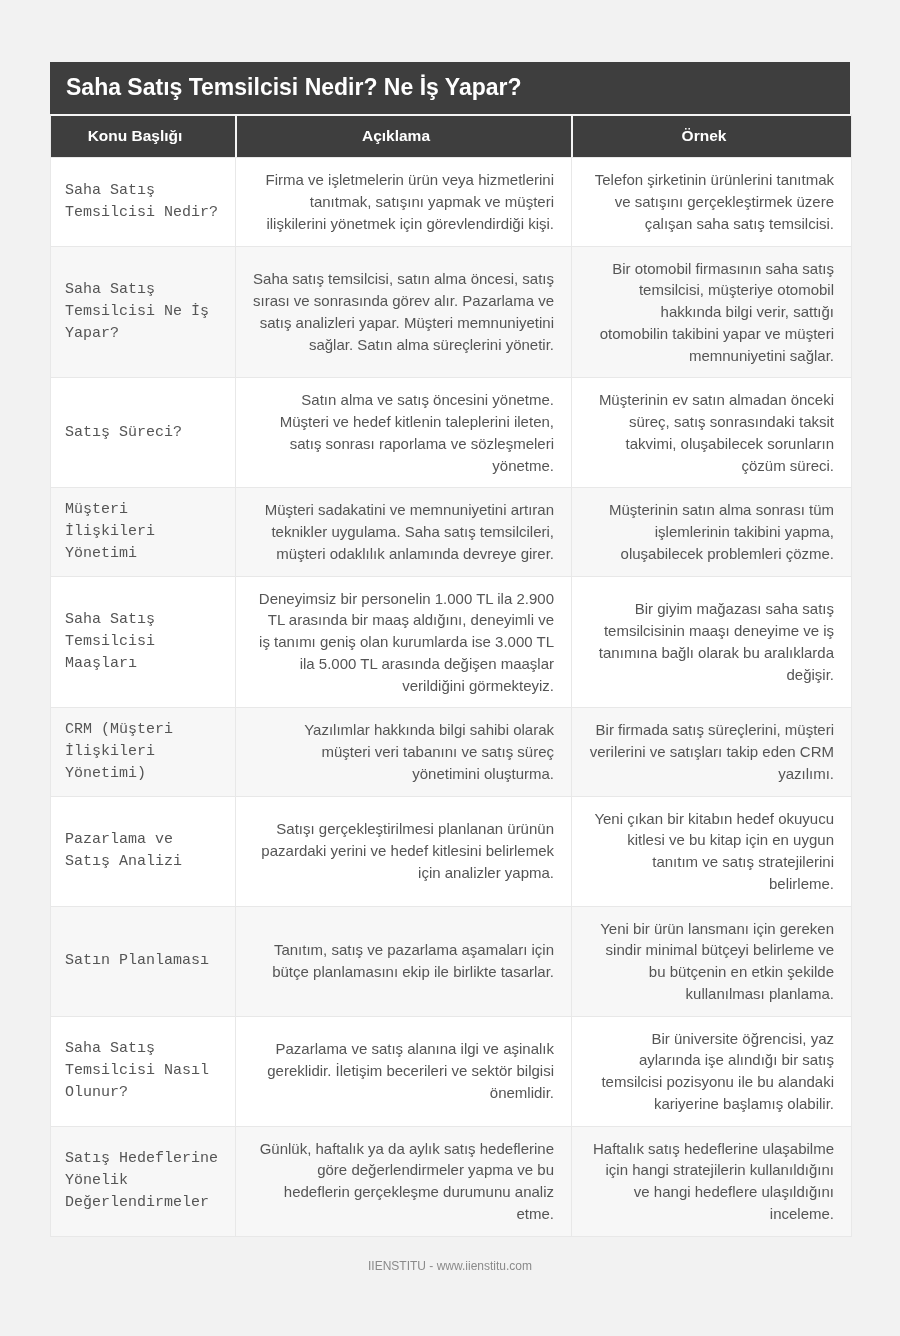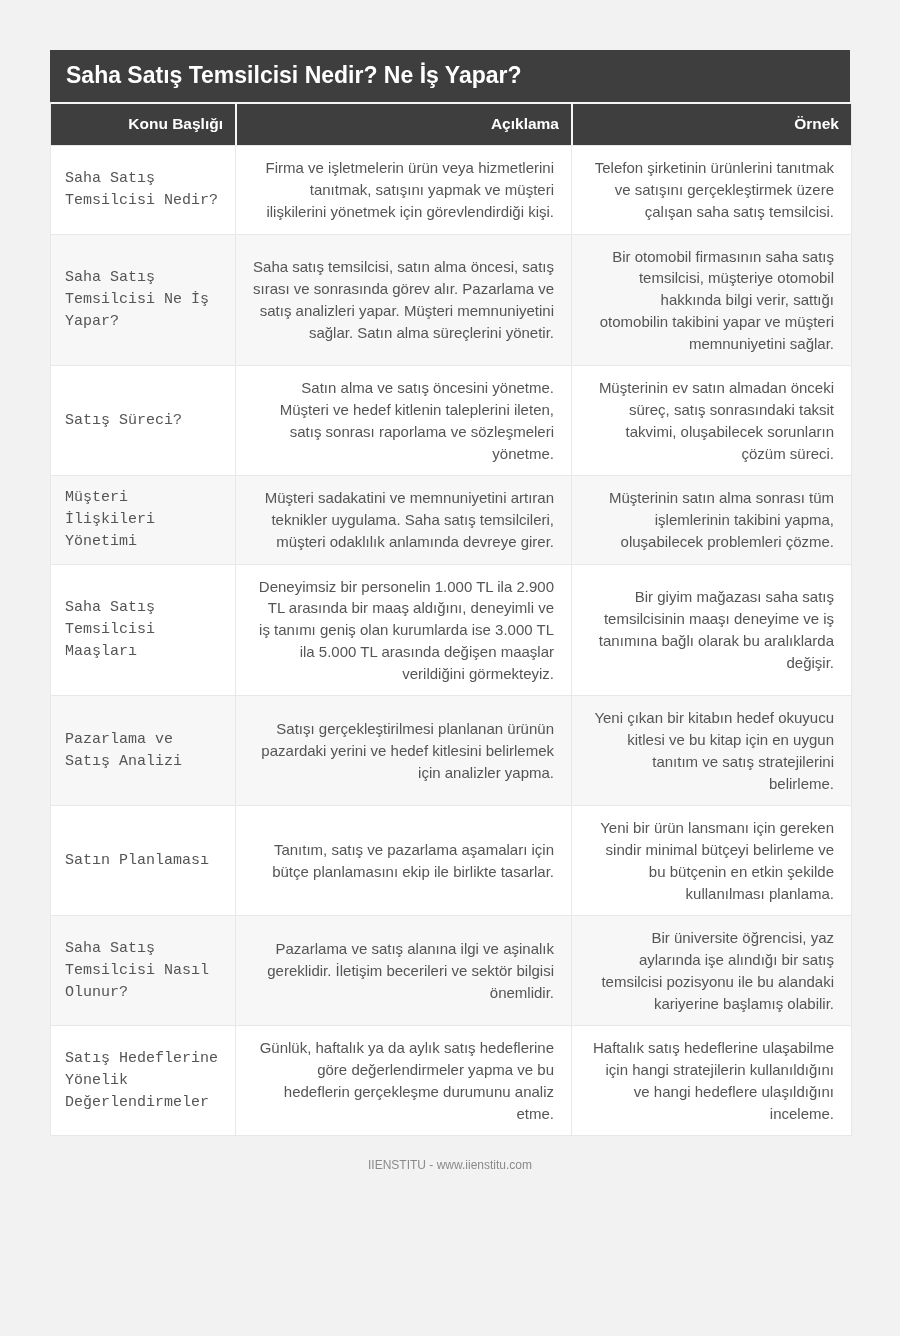--- a/index.html
+++ b/index.html
@@ -16,21 +16,21 @@
   *{box-sizing:border-box;}
   html,body{margin:0;padding:0;}
   body{
     width:900px;height:1336px;
     background:var(--page-bg);
     font-family:"Liberation Sans","DejaVu Sans",sans-serif;
     color:var(--body-text);
     overflow:hidden;
   }
   .page{width:900px;height:1336px;padding-top:50px;}
-  .card{width:800px;margin:0 auto;}
+  .card{width:800px;margin:12px auto;}
   .title-band{
     background:var(--header-bg);
     color:var(--header-text);
     font-size:23px;
     font-weight:bold;
     padding:13px 16px 14px 16px;
     line-height:1.1;
   }
   table.info-table{
     width:800px;
@@ -42,22 +42,22 @@
     border-right:1px solid var(--border);
   }
   col.c1{width:184px;}
   col.c2{width:336px;}
   col.c3{width:280px;}
   th{
     background:var(--header-bg);
     color:var(--header-text);
     font-size:15.5px;
     font-weight:bold;
-    text-align:right;
-    padding:11px 12px 12px 16px;
+    text-align:center;
+    padding:11px 32px 12px 16px;
     border-top:2px solid var(--header-divider);
     border-bottom:1px solid var(--border);
   }
   th + th{border-left:2px solid var(--header-divider);}
   td{
     font-size:15px;
     line-height:1.45;
     vertical-align:middle;
     padding:11px 17px;
     border-bottom:1px solid var(--border);
@@ -114,20 +114,25 @@
     <td class="topic">Müşteri İlişkileri Yönetimi</td>
     <td class="desc">Müşteri sadakatini ve memnuniyetini artıran teknikler uygulama. Saha satış temsilcileri, müşteri odaklılık anlamında devreye girer.</td>
     <td class="example">Müşterinin satın alma sonrası tüm işlemlerinin takibini yapma, oluşabilecek problemleri çözme.</td>
   </tr>
           <tr>
     <td class="topic">Saha Satış Temsilcisi Maaşları</td>
     <td class="desc">Deneyimsiz bir personelin 1.000 TL ila 2.900 TL arasında bir maaş aldığını, deneyimli ve iş tanımı geniş olan kurumlarda ise 3.000 TL ila 5.000 TL arasında değişen maaşlar verildiğini görmekteyiz.</td>
     <td class="example">Bir giyim mağazası saha satış temsilcisinin maaşı deneyime ve iş tanımına bağlı olarak bu aralıklarda değişir.</td>
   </tr>
           <tr>
+    <td class="topic">CRM (Müşteri İlişkileri Yönetimi)</td>
+    <td class="desc">Yazılımlar hakkında bilgi sahibi olarak müşteri veri tabanını ve satış süreç yönetimini oluşturma.</td>
+    <td class="example">Bir firmada satış süreçlerini, müşteri verilerini ve satışları takip eden CRM yazılımı.</td>
+  </tr>
+          <tr>
     <td class="topic">Pazarlama ve Satış Analizi</td>
     <td class="desc">Satışı gerçekleştirilmesi planlanan ürünün pazardaki yerini ve hedef kitlesini belirlemek için analizler yapma.</td>
     <td class="example">Yeni çıkan bir kitabın hedef okuyucu kitlesi ve bu kitap için en uygun tanıtım ve satış stratejilerini belirleme.</td>
   </tr>
           <tr>
     <td class="topic">Satın Planlaması</td>
     <td class="desc">Tanıtım, satış ve pazarlama aşamaları için bütçe planlamasını ekip ile birlikte tasarlar.</td>
     <td class="example">Yeni bir ürün lansmanı için gereken sindir minimal bütçeyi belirleme ve bu bütçenin en etkin şekilde kullanılması planlama.</td>
   </tr>
           <tr>

